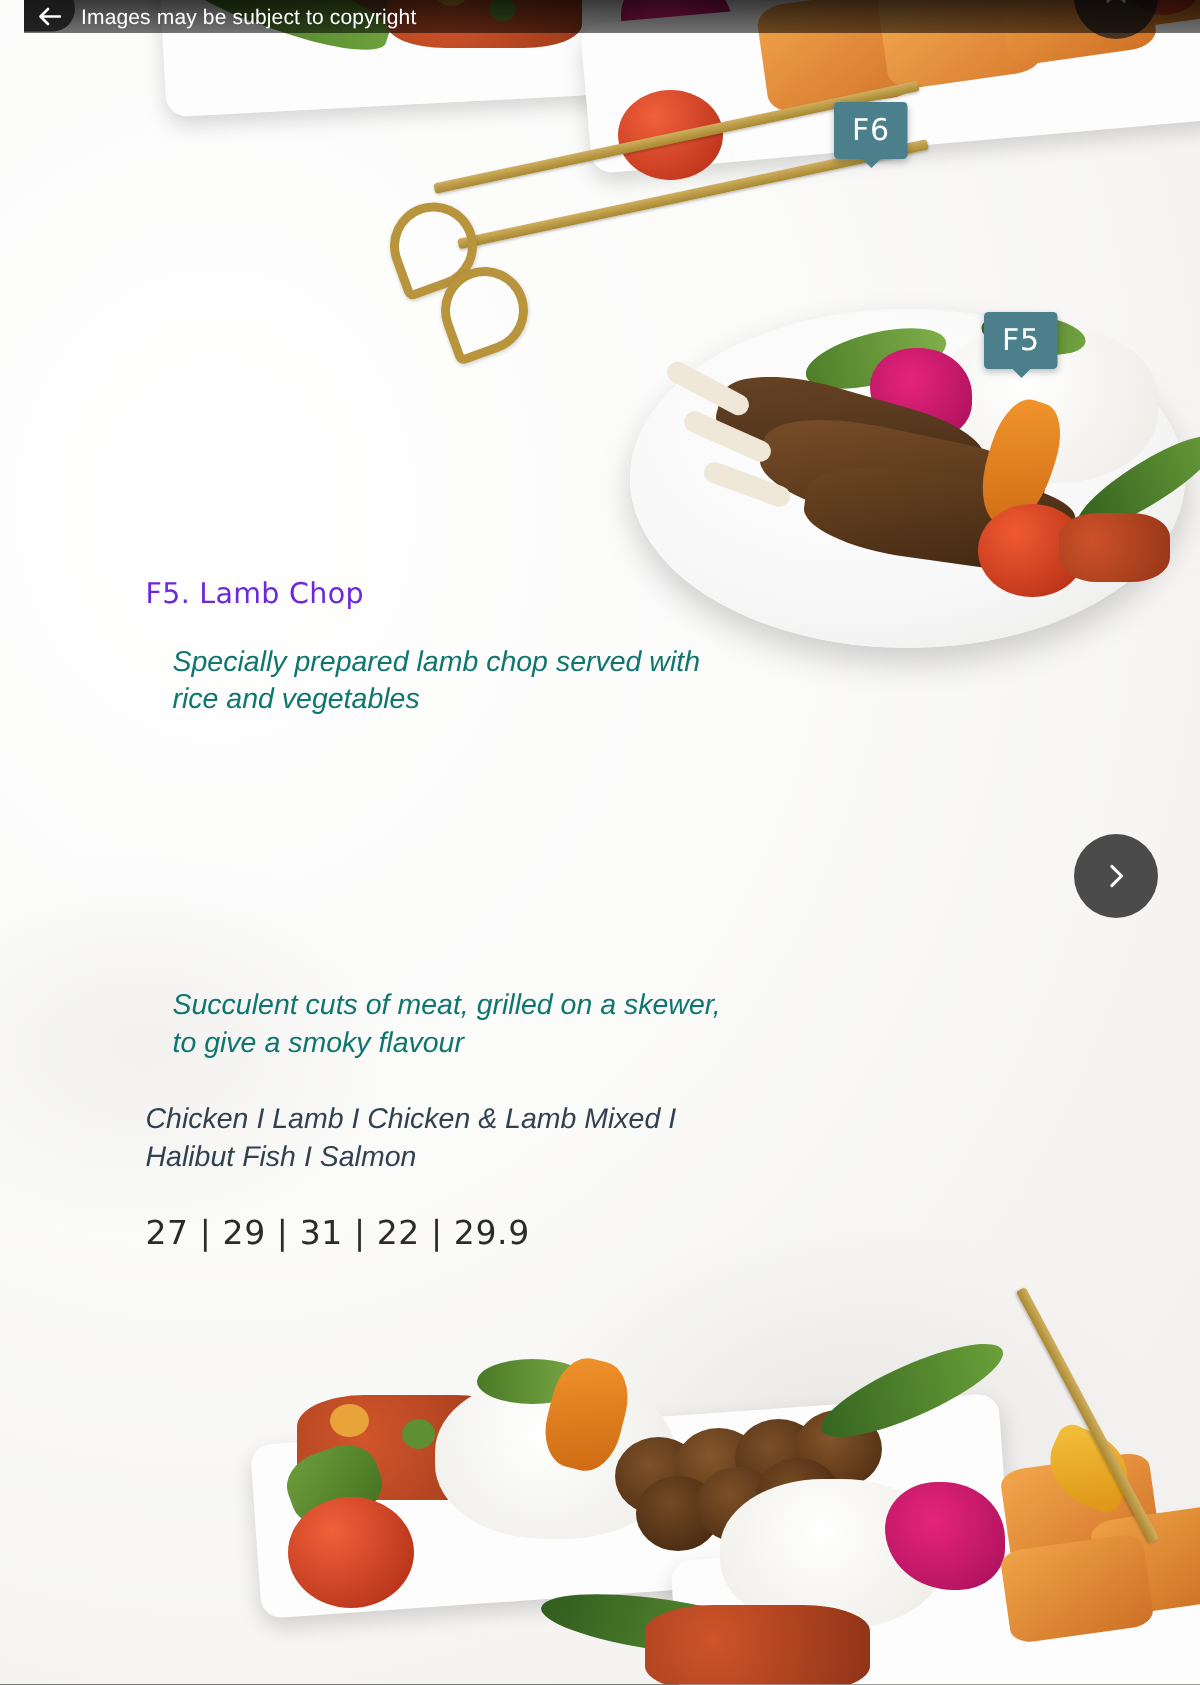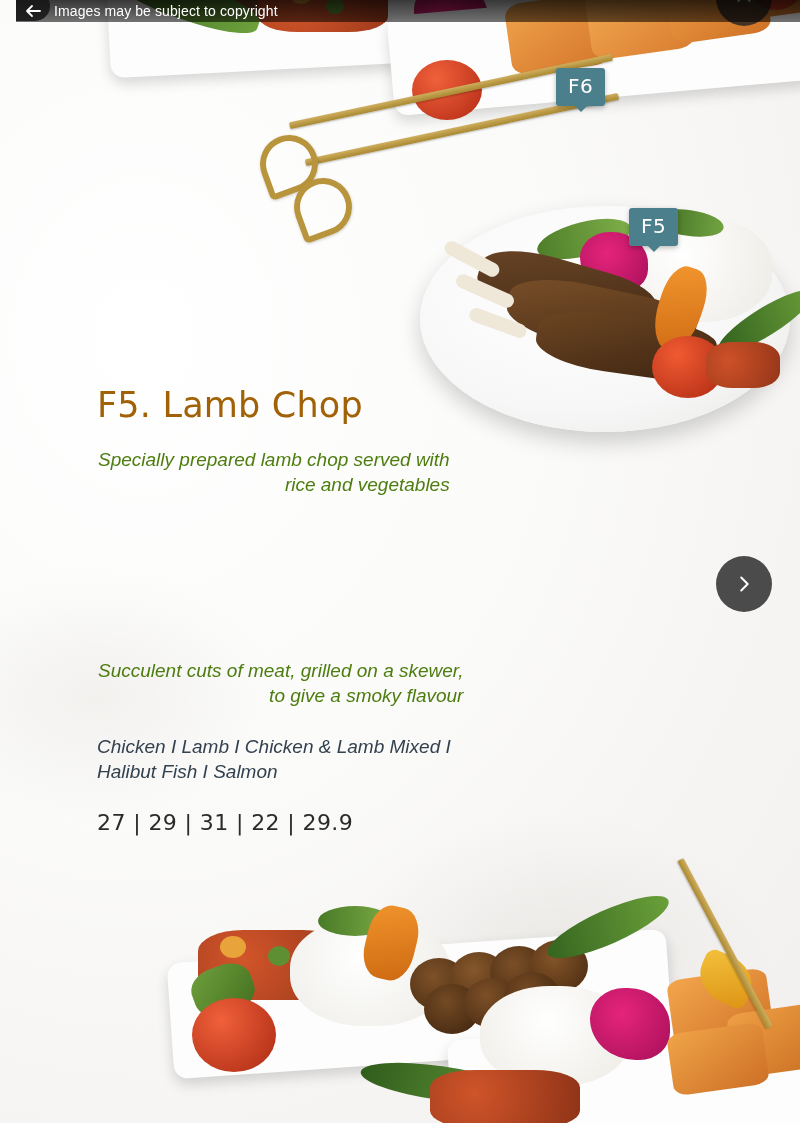--- a/index.html
+++ b/index.html
@@ -93,35 +93,34 @@
   .nav-btn svg { display: block; }
 
   
   .item {
     position: absolute;
     left: 97px;
     z-index: 20;
   }
   .item-title {
     font-family: "DejaVu Sans", sans-serif;
-    font-size: 35px;
-    color: #a16207;
+    font-size: 19px;
+    color: #6d28d9;
     letter-spacing: .2px;
     margin: 0 0 0 0;
     font-weight: 400;
   }
   .item-desc {
     font-family: "Liberation Sans", sans-serif;
     font-style: italic;
     font-size: 19px;
     line-height: 25px;
-    color: #4d7c0f;
-    margin: 22px 0 0 1px;
+    color: #0f766e;
+    margin: 22px 0 0 18px;
     white-space: pre-line;
-    text-align: right;
   }
   .item-options {
     font-family: "Liberation Sans", sans-serif;
     font-style: italic;
     font-size: 19px;
     line-height: 25px;
     color: #33414f;
     margin: 26px 0 0 0;
     white-space: pre-line;
   }
@@ -173,21 +172,21 @@
     content: "";
     position: absolute;
     left: 50%;
     bottom: -6px;
     margin-left: -7px;
     border-left: 7px solid transparent;
     border-right: 7px solid transparent;
     border-top: 7px solid #4c7f8c;
   }
   #tag-f6 { left: 556px; top: 68px; }
-  #tag-f5 { left: 629px; top: 208px; text-align: right; }
+  #tag-f5 { left: 656px; top: 208px; text-align: right; }
 
   .skewer {
     position: absolute;
     background: linear-gradient(to bottom, #cfae5e, #a98832);
     border-radius: 2px;
     box-shadow: 0 1px 2px rgba(0,0,0,.25);
   }
   .skewer-handle {
     position: absolute;
     width: 46px;

